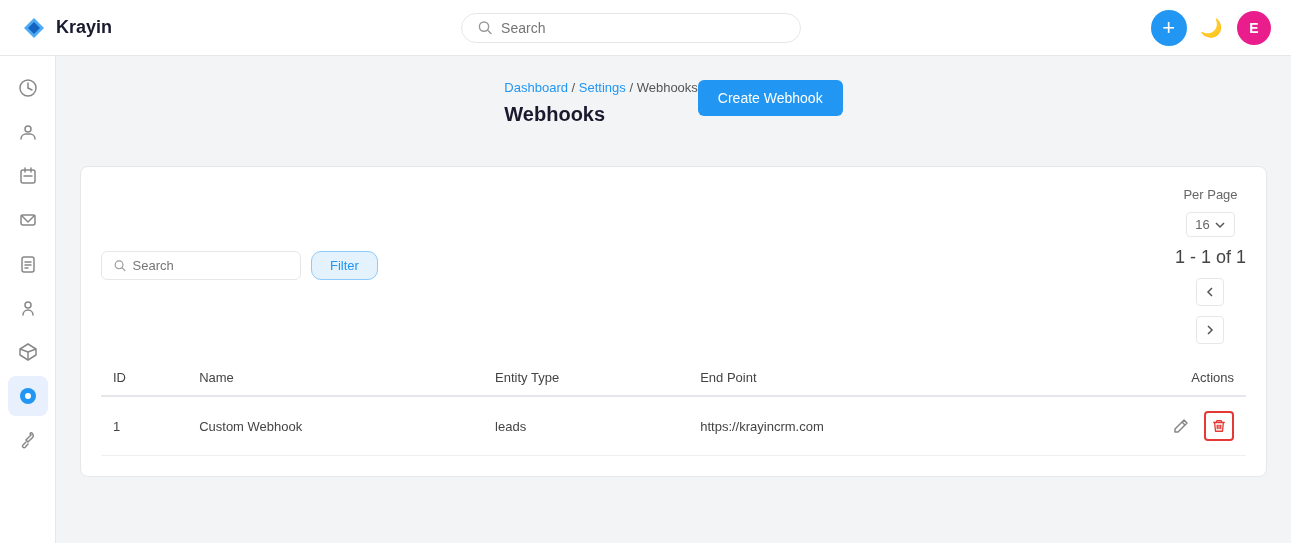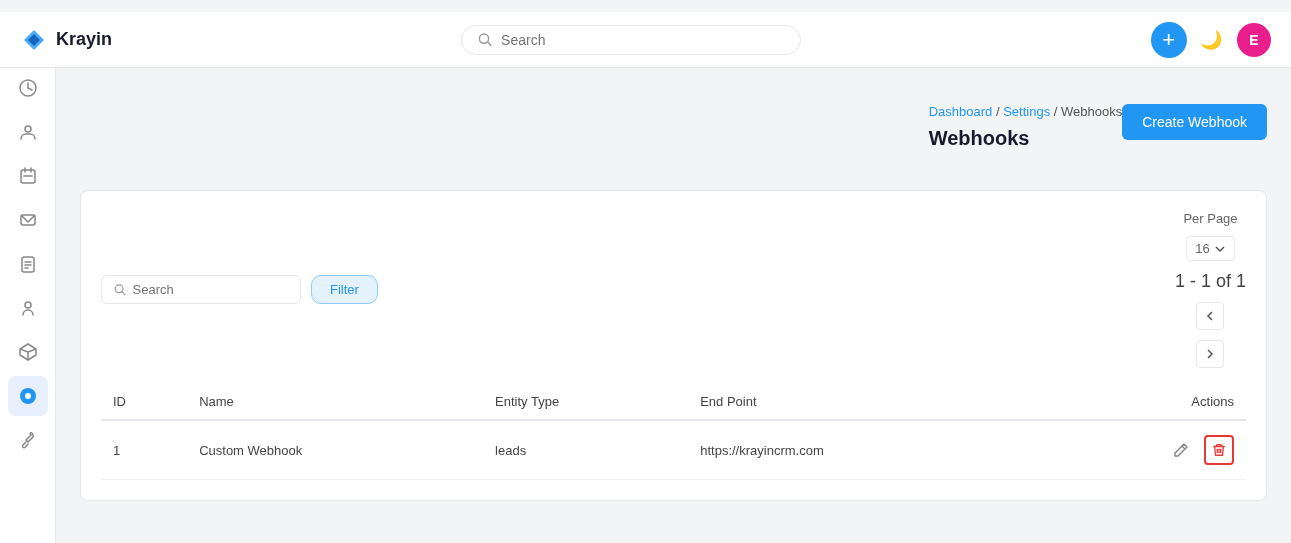--- a/index.html
+++ b/index.html
@@ -2,21 +2,21 @@
 <html><head>
   <meta charset="utf-8">
   <style>
     * { box-sizing: border-box; margin: 0; padding: 0; }
     body { font-family: -apple-system, BlinkMacSystemFont, 'Segoe UI', sans-serif; background: #f3f4f6; color: #333; font-size: 14px; }
 
     
     .header {
       display: flex; align-items: center; justify-content: space-between;
       background: #fff; height: 56px; padding: 0 20px;
-      border-bottom: 1px solid #e5e7eb; position: fixed; top: 12px; left: 0; right: 0; z-index: 100;
+      border-bottom: 1px solid #e5e7eb; position: fixed; top: 0; left: 0; right: 0; z-index: 100;
     }
     .header-logo { display: flex; align-items: center; gap: 8px; font-weight: 700; font-size: 18px; color: #1a1a2e; }
     .logo-icon { width: 28px; height: 28px; }
     .header-search {
       display: flex; align-items: center; gap: 8px;
       border: 1px solid #e5e7eb; border-radius: 20px; padding: 6px 16px;
       width: 340px; background: #fff;
     }
     .header-search input { border: none; outline: none; font-size: 14px; color: #555; width: 100%; background: transparent; }
     .header-right { display: flex; align-items: center; gap: 14px; }
@@ -95,21 +95,21 @@
       width: 30px; height: 30px; border: 2px solid #e53935; background: #fff;
       cursor: pointer; color: #e53935; font-size: 16px; border-radius: 4px;
       display: flex; align-items: center; justify-content: center;
     }
 
     
     .create-btn {
       background: #2196f3; color: #fff; border: none; padding: 10px 20px;
       border-radius: 6px; cursor: pointer; font-size: 14px; font-weight: 400;
     }
-    .page-header { display: flex; justify-content: flex-end; align-items: flex-start; margin-bottom: 20px; margin-top: 24px; }
+    .page-header { display: flex; justify-content: center; align-items: flex-start; margin-bottom: 20px; }
     .page-header-left {}
   </style>
 </head>
 <body>
 
 <header class="header">
   <div class="header-logo">
     <svg class="logo-icon" viewBox="0 0 28 28" fill="none">
       <path d="M4 14 L14 4 L24 14 L14 24 Z" fill="#2196f3" opacity="0.8"></path>
       <path d="M8 14 L14 8 L20 14 L14 20 Z" fill="#1565c0"></path>

